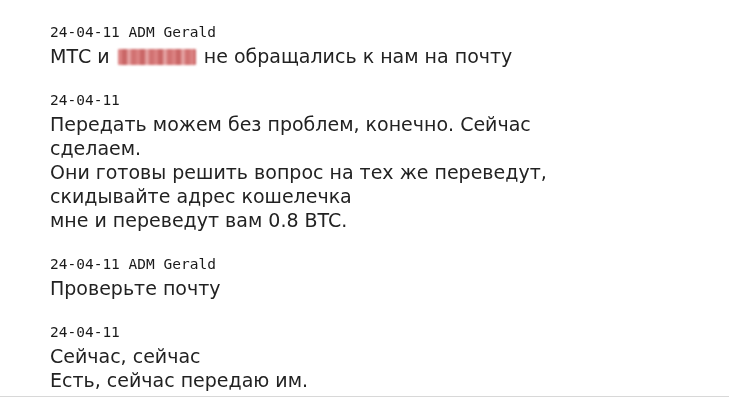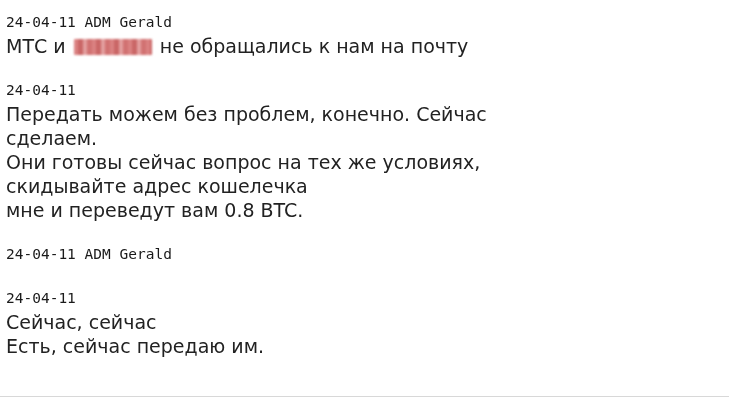--- a/index.html
+++ b/index.html
@@ -8,23 +8,24 @@
   }
   body {
     width: 729px;
     height: 402px;
     background: #ffffff;
     font-family: "DejaVu Sans Mono", monospace;
     color: #1a1a1a;
     overflow: hidden;
   }
   .transcript {
-    padding: 10px 6px 0 6px;
+    padding: 20px 6px 0 6px;
     box-sizing: border-box;
     width: 582px;
+    margin-left: 44px;
   }
   .message {
     margin-bottom: 20px;
   }
   .message:last-child {
     margin-bottom: 0;
   }
   .msg-header {
     font-family: "DejaVu Sans Mono", monospace;
     font-size: 14.5px;
@@ -70,26 +71,27 @@
 <div class="transcript">
 
   <div class="message">
     <div class="msg-header">24-04-11 ADM Gerald</div>
     <div class="msg-line"><span>МТС и </span><span class="redacted"></span><span> не обращались к нам на почту</span></div>
   </div>
 
   <div class="message">
     <div class="msg-header">24-04-11</div>
     <div class="msg-line">Передать можем без проблем, конечно. Сейчас сделаем.</div>
-    <div class="msg-line">Они готовы сейчас вопрос на тех же условиях, скидывайте адрес кошелечка</div>
+    <div class="msg-line">Они готовы решить вопрос на тех же переведут, скидывайте адрес кошелечка</div>
     <div class="msg-line">мне и переведут вам 0.8 BTC.</div>
   </div>
 
   <div class="message">
     <div class="msg-header">24-04-11 ADM Gerald</div>
+    <div class="msg-line">Проверьте почту</div>
   </div>
 
   <div class="message">
     <div class="msg-header">24-04-11</div>
     <div class="msg-line">Сейчас, сейчас</div>
     <div class="msg-line">Есть, сейчас передаю им.</div>
   </div>
 
 </div>
 

